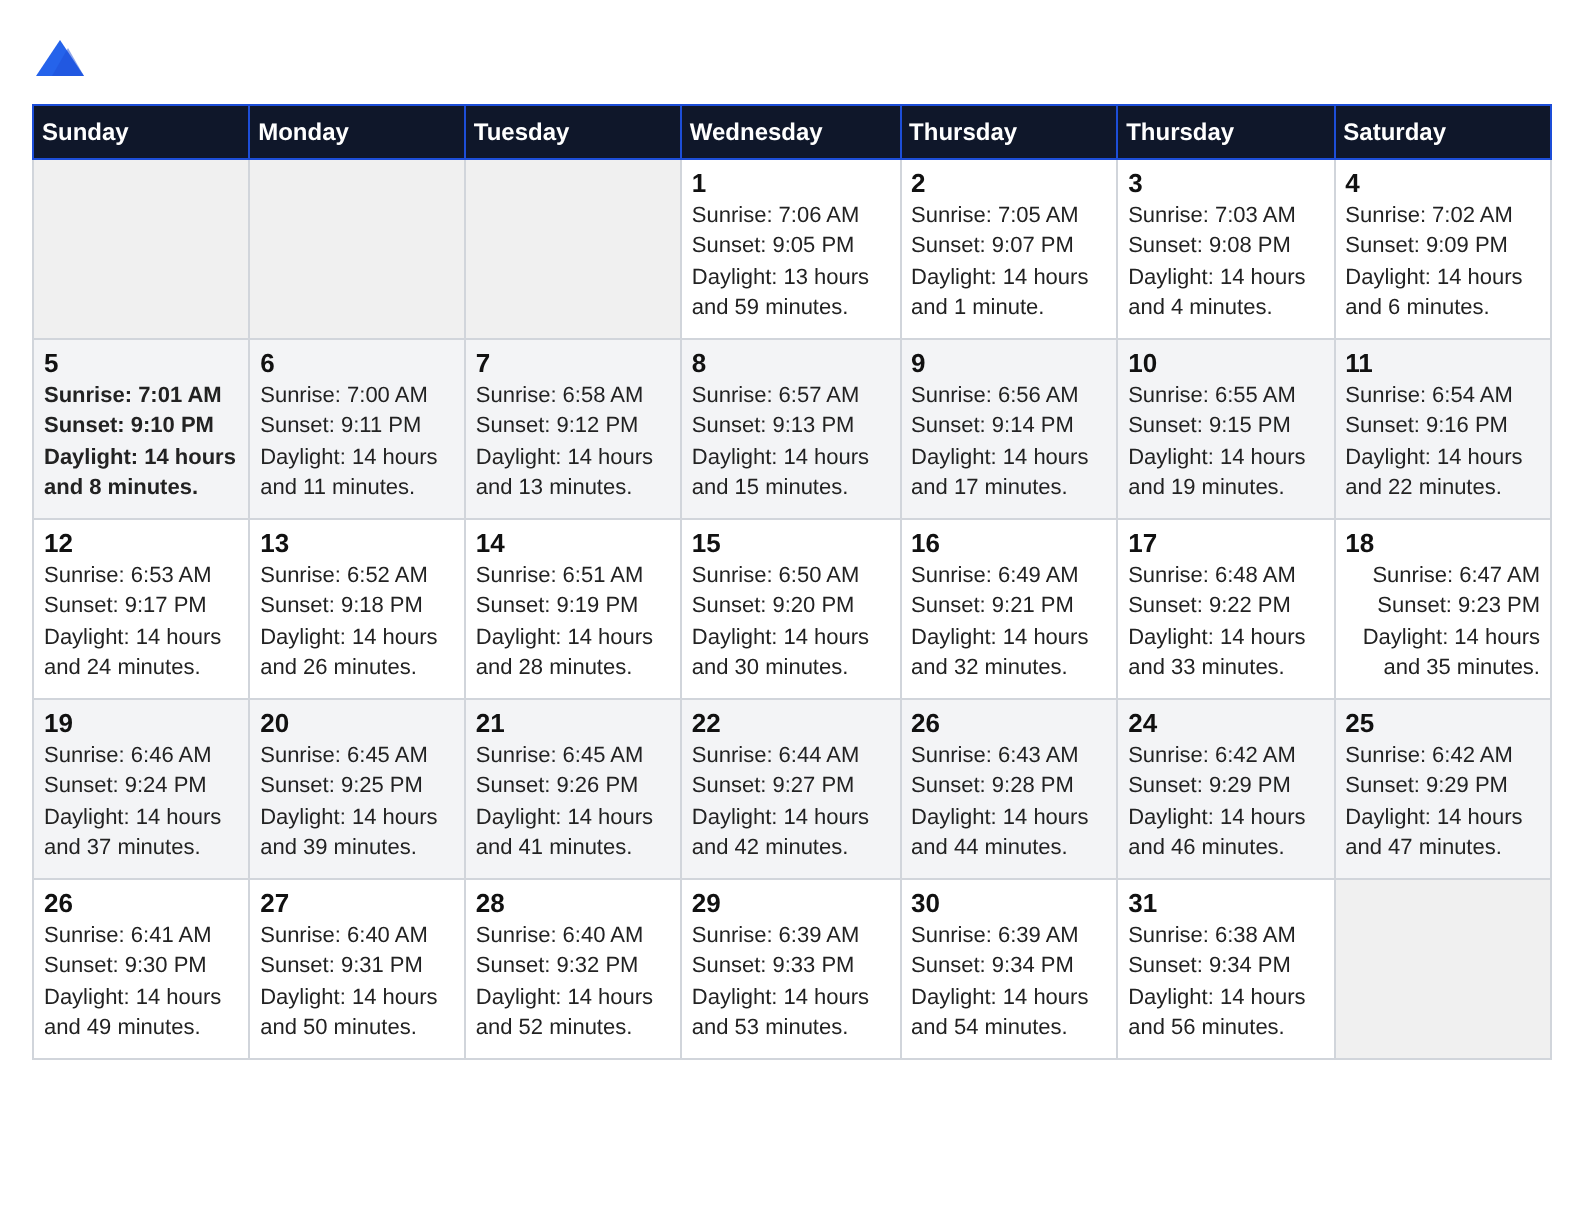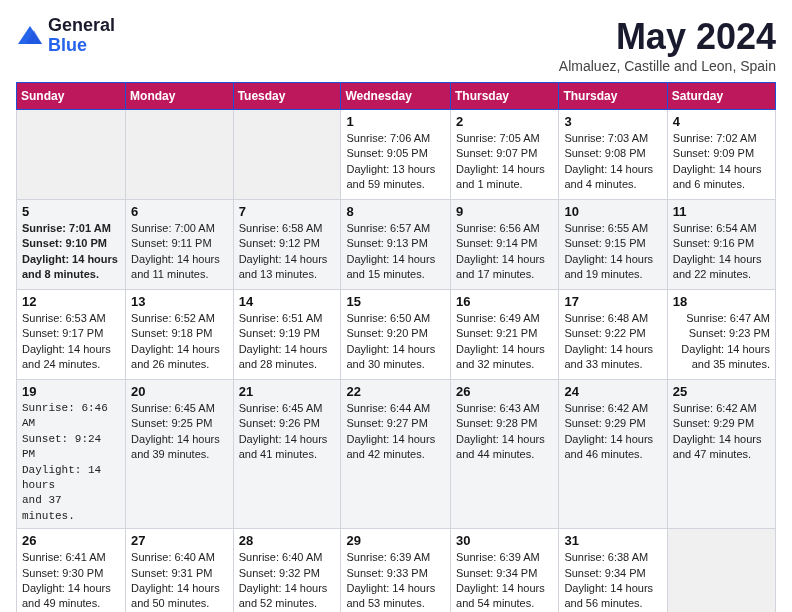--- a/index.html
+++ b/index.html
@@ -43,21 +43,21 @@
     .subtitle {
       font-size: 14px;
       color: #444;
     }
     table {
       width: 100%;
       border-collapse: collapse;
       font-size: 11px;
     }
     thead th {
-      background: #be185d;
+      background: #0f172a;
       color: #fff;
       padding: 6px 4px;
       text-align: left;
       font-size: 12px;
       font-weight: bold;
       border: 1px solid #1d4ed8;
     }
     tbody td {
       border: 1px solid #d1d5db;
       vertical-align: top;
@@ -86,28 +86,20 @@
   </style>
 </head>
 <body>
 
 <div class="header">
   <div class="logo">
     <svg class="logo-icon" viewBox="0 0 28 28" xmlns="http://www.w3.org/2000/svg">
       <polygon points="14,4 26,22 2,22" fill="#2563eb"></polygon>
       <polygon points="18,8 26,22 10,22" fill="#1d4ed8" opacity="0.5"></polygon>
     </svg>
-    <div class="logo-text">
-      <div class="logo-general">General</div>
-      <div class="logo-blue">Blue</div>
-    </div>
-  </div>
-  <div class="title-block">
-    <div class="month-title">May 2024</div>
-    <div class="subtitle">Almaluez, Castille and Leon, Spain</div>
   </div>
 </div>
 
 <table>
   <thead>
     <tr id="header-row">
         <th>Sunday</th>
         <th>Monday</th>
         <th>Tuesday</th>
         <th>Wednesday</th>
@@ -248,21 +240,21 @@
           <div class="day-num">18</div>
           <div class="day-info" style="white-space: pre-line; text-align: right;">Sunrise: 6:47 AM
 Sunset: 9:23 PM
 Daylight: 14 hours
 and 35 minutes.</div>
         </td>
       </tr>
       <tr>
         <td>
           <div class="day-num">19</div>
-          <div class="day-info" style="white-space: pre-line; font-family: Liberation Mono, monospace;">Sunrise: 6:46 AM
+          <div class="day-info" style="white-space: pre-line;">Sunrise: 6:46 AM
 Sunset: 9:24 PM
 Daylight: 14 hours
 and 37 minutes.</div>
         </td>
         <td>
           <div class="day-num">20</div>
           <div class="day-info" style="white-space: pre-line;">Sunrise: 6:45 AM
 Sunset: 9:25 PM
 Daylight: 14 hours
 and 39 minutes.</div>

